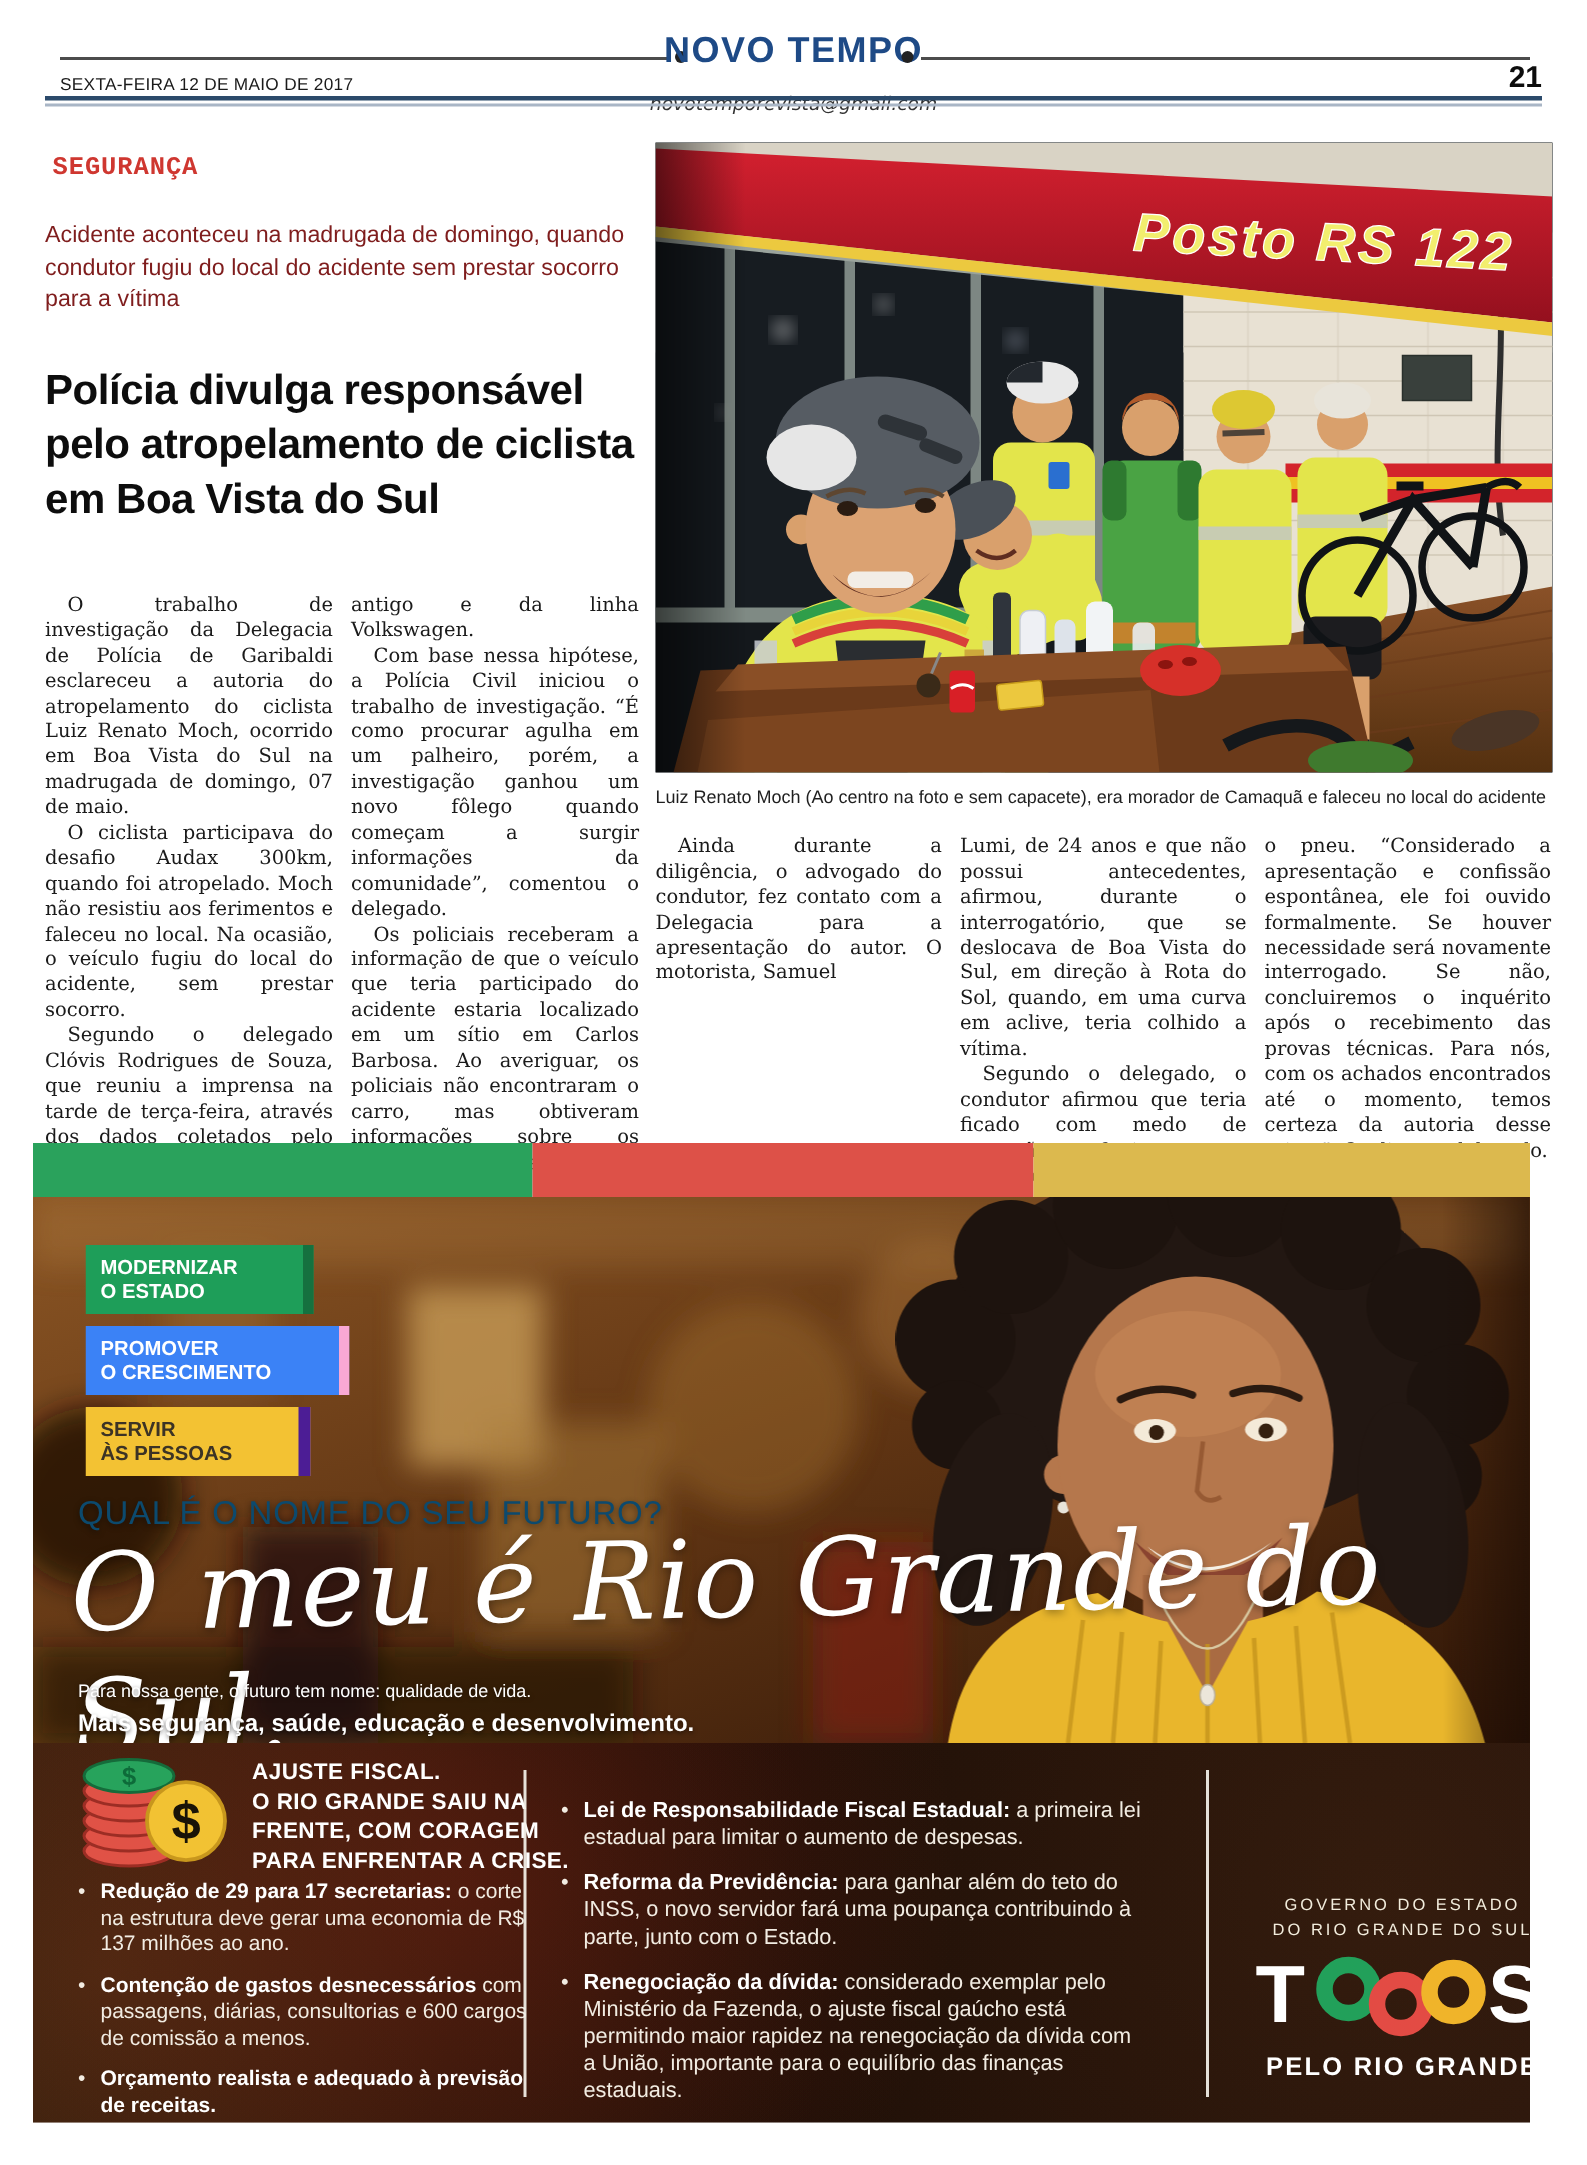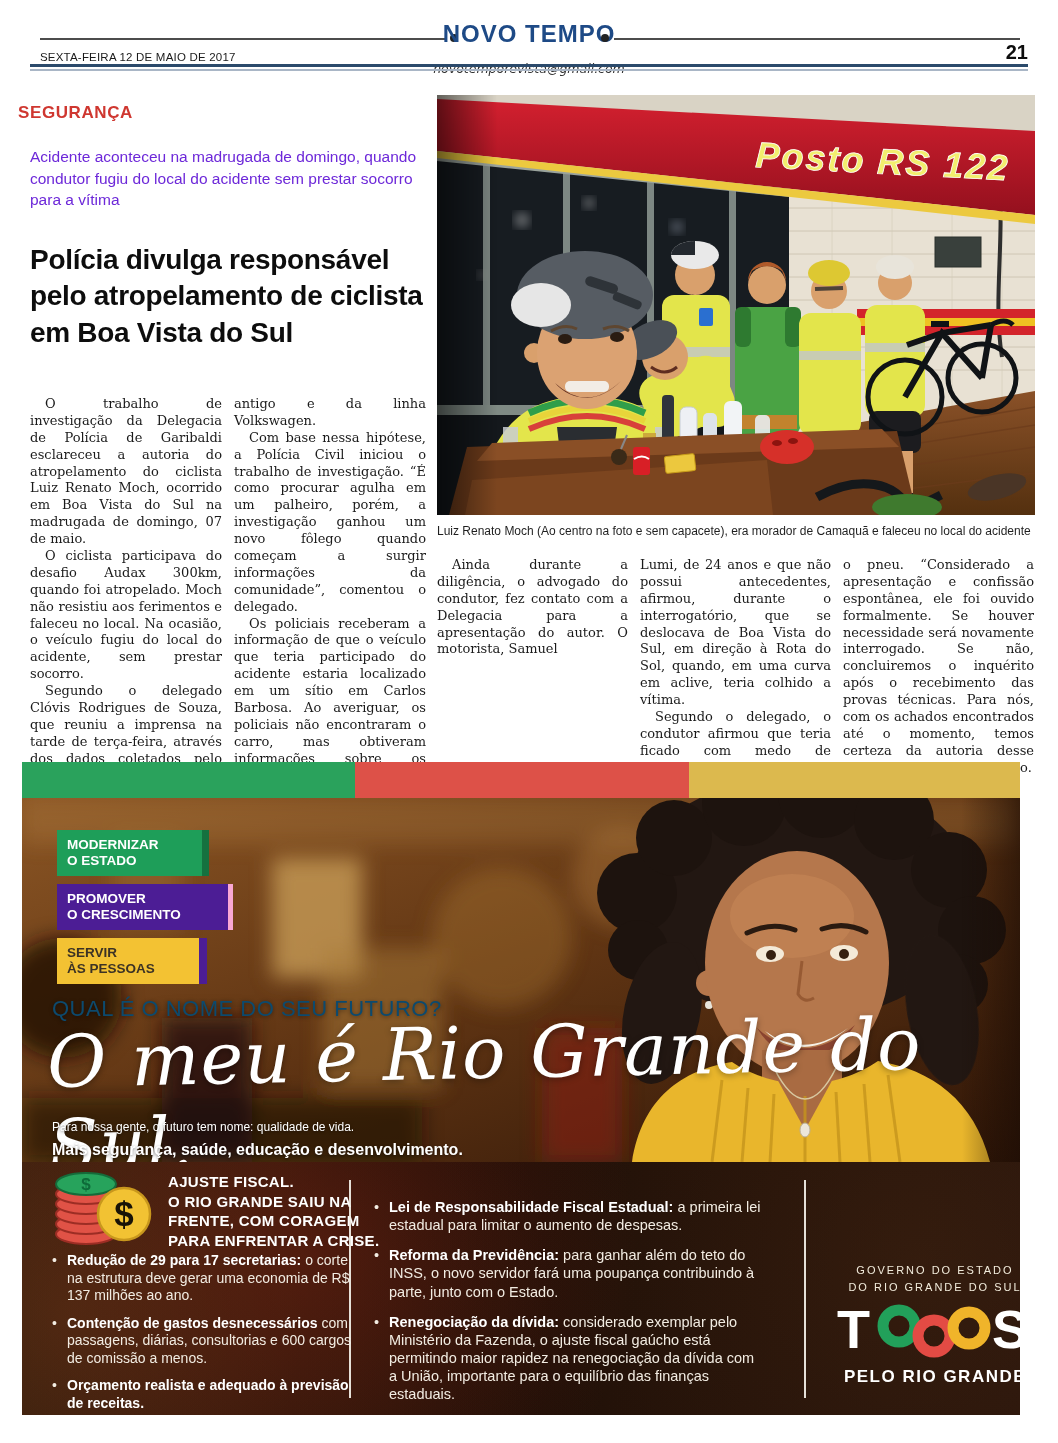--- a/index.html
+++ b/index.html
@@ -14,22 +14,22 @@
              color:#333;font-family:"DejaVu Sans",sans-serif;margin-top:12px;}
   .hdr-line{top:38px;height:2px;background:#4c4c4c;}
   .hdr-dot{top:34px;width:8px;height:8px;border-radius:50%;background:#222;}
   .hdr-date{top:51px;left:40px;font-size:11.5px;color:#1a1a1a;letter-spacing:.2px;}
   .hdr-page{top:41px;right:30px;font-size:20px;font-weight:bold;color:#0d0d0d;}
   .hdr-rule{top:64px;left:30px;width:998px;}
   .hdr-rule .r1{height:3px;background:#2b4a6b;}
   .hdr-rule .r2{height:2px;background:#a9b6c6;margin-top:2px;}
 
   
-  .section-label{top:103px;left:18px;font-size:17px;font-weight:bold;color:#cf3730;letter-spacing:.6px;}
-  .lede{top:146px;left:30px;width:394px;font-size:15.5px;line-height:1.4;color:#6d28d9;}
+  .section-label{top:103px;left:35px;font-size:17px;font-weight:bold;color:#cf3730;letter-spacing:.6px;font-family:Liberation Mono, monospace;}
+  .lede{top:146px;left:30px;width:394px;font-size:15.5px;line-height:1.4;color:#7f1d1d;}
   .headline{top:242px;left:30px;width:406px;font-size:28px;font-weight:bold;color:#0d0d0d;
             line-height:1.3;letter-spacing:-.3px;}
   .newsp{font-family:"DejaVu Serif",serif;font-size:13px;line-height:1.3;text-align:justify;color:#1a1a1a;}
   .newsp p{margin:0;}
   .newsp p.ind{text-indent:15px;}
   .cols-top{top:396px;left:30px;width:396px;display:flex;gap:12px;}
   .cols-top .col{width:192px;}
   .photo-wrap{top:95px;left:437px;width:598px;height:420px;overflow:hidden;background:#14181c;}
   .caption{top:524px;left:437px;width:598px;font-size:12px;color:#1f1f1f;}
   .cols-bottom{top:557px;left:437px;width:598px;display:flex;gap:12px;}
@@ -41,21 +41,21 @@
   .ad-bar .seg{height:36px;}
   .seg-green{width:333px;background:#2aa25c;}
   .seg-red{width:334px;background:#dd5148;}
   .seg-yellow{width:331px;background:#dcb94e;}
   .ad-photo{position:absolute;top:36px;left:0;width:998px;height:364px;overflow:hidden;}
   .pillars{position:absolute;top:32px;left:35px;}
   .pillar{width:152px;height:46px;margin-bottom:8px;padding:6px 10px;box-sizing:border-box;
           font-size:13.5px;font-weight:bold;line-height:1.18;color:#fff;white-space:pre-line;
           display:flex;align-items:center;}
   .pillar-1{background:#1e9e59;border-right:7px solid #15713f;}
-  .pillar-2{background:#4c1d95;border-right:5px solid #f9a8d4;width:176px;}
+  .pillar-2{background:#3b82f6;border-right:7px solid #f9a8d4;width:176px;}
   .pillar-3{background:#f3c233;border-right:8px solid #4c1d95;color:#3c3325;width:150px;}
   .ad-question{position:absolute;top:198px;left:30px;font-size:22px;font-weight:normal;color:#0c4a6e;
                letter-spacing:.5px;text-shadow:0 1px 4px rgba(0,0,0,.45);}
   .ad-script{position:absolute;top:212px;left:26px;width:960px;font-family:"DejaVu Serif",serif;
              font-style:italic;font-size:72px;color:#fff;letter-spacing:1px;
              text-shadow:0 2px 6px rgba(0,0,0,.35);transform:rotate(-1.2deg);}
   .ad-tag1{position:absolute;top:322px;left:30px;font-size:12px;color:#fff;
            text-shadow:0 1px 3px rgba(0,0,0,.5);}
   .ad-tag2{position:absolute;top:343px;left:30px;font-size:16px;font-weight:bold;color:#fff;
            text-shadow:0 1px 3px rgba(0,0,0,.5);}

